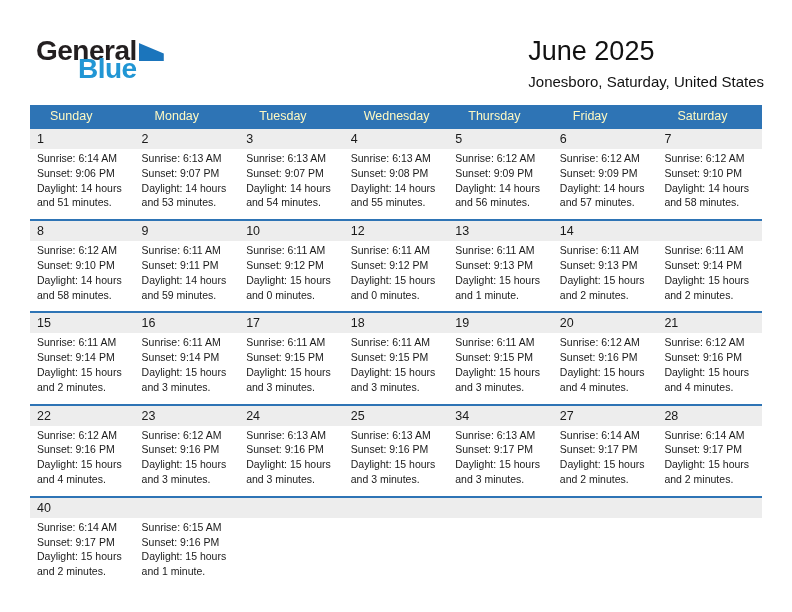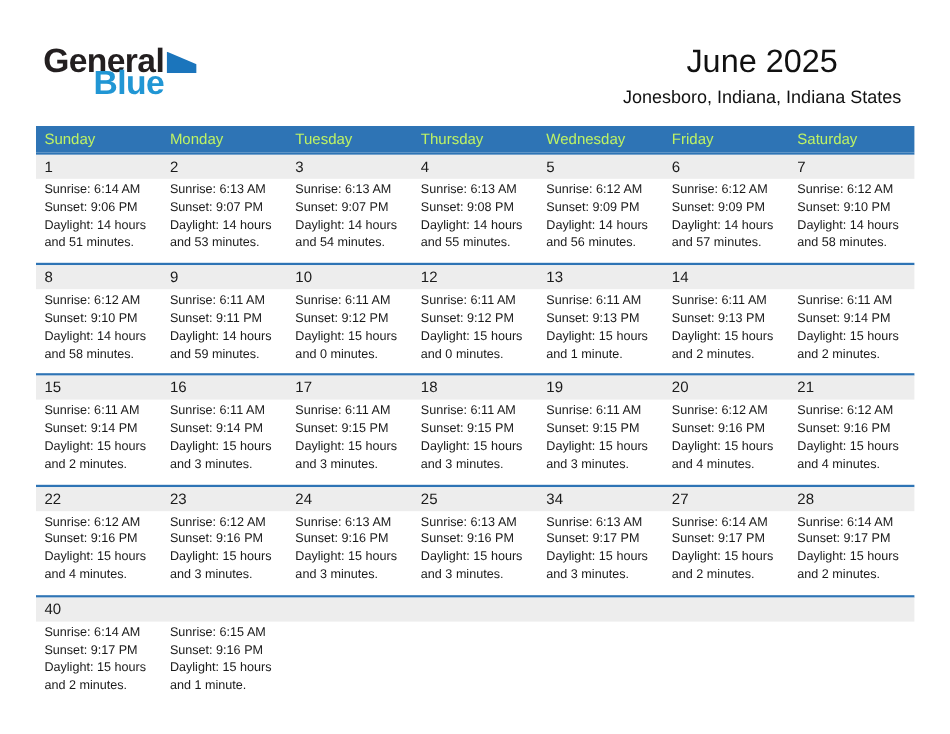--- a/index.html
+++ b/index.html
@@ -26,32 +26,32 @@
     background: var(--logo-triangle, #1b75bc);
     clip-path: polygon(0 0, 100% 58%, 100% 100%, 0 100%);
   }
   .logo-blue {
     display: block; margin-left: 42px; margin-top: -4px;
     font-size: 28px; font-weight: 600; letter-spacing: -0.5px;
     color: var(--logo-blue-text, #2196d4); line-height: 22px;
   }
 
   
-  .title-block { position: absolute; right: 41px; top: 36px; text-align: center; }
+  .title-block { position: absolute; right: 28px; top: 36px; text-align: left; }
   .month-title { margin: 0; font-size: 27px; font-weight: 400; color: #111; line-height: 30px; }
   .location { margin-top: 7px; font-size: 15px; color: #111; }
 
   
   .calendar { position: absolute; left: 30px; top: 105px; width: 732px; }
   .weekday-row {
     display: grid; grid-template-columns: repeat(7, 1fr);
     background: var(--header-blue, #2E74B5); height: 22px;
   }
   .weekday {
-    color: #bef264; font-size: 12.5px; line-height: 22px; padding-left: 7px;
+    color: #fef9c3; font-size: 12.5px; line-height: 22px; padding-left: 20px;
     white-space: nowrap; overflow: hidden;
   }
   .week { border-top: 2px solid var(--header-blue, #2E74B5); }
   .numbers-row {
     display: grid; grid-template-columns: repeat(7, 1fr);
     background: var(--band-gray, #EDEDED); height: 20px;
   }
   .day-number { font-size: 12.5px; line-height: 20px; padding-left: 7px; color: #1a1a1a; }
   .details-row {
     display: grid; grid-template-columns: repeat(7, 1fr);
@@ -68,30 +68,30 @@
   <div class="logo">
     <div class="logo-row">
       <span class="logo-general">General</span>
       <span class="logo-triangle"></span>
     </div>
     <span class="logo-blue">Blue</span>
   </div>
 
   <div class="title-block">
     <h1 class="month-title">June 2025</h1>
-    <div class="location">Jonesboro, Indiana, Indiana States</div>
+    <div class="location">Jonesboro, Saturday, United States</div>
   </div>
 
   <div class="calendar">
       <div class="weekday-row">
         <div class="weekday">Sunday</div>
         <div class="weekday">Monday</div>
         <div class="weekday">Tuesday</div>
+        <div class="weekday">Wednesday</div>
         <div class="weekday">Thursday</div>
-        <div class="weekday">Wednesday</div>
         <div class="weekday">Friday</div>
         <div class="weekday">Saturday</div>
       </div>
       <div class="week">
         <div class="numbers-row">
           <div class="day-number">1</div>
           <div class="day-number">2</div>
           <div class="day-number">3</div>
           <div class="day-number">4</div>
           <div class="day-number">5</div>

